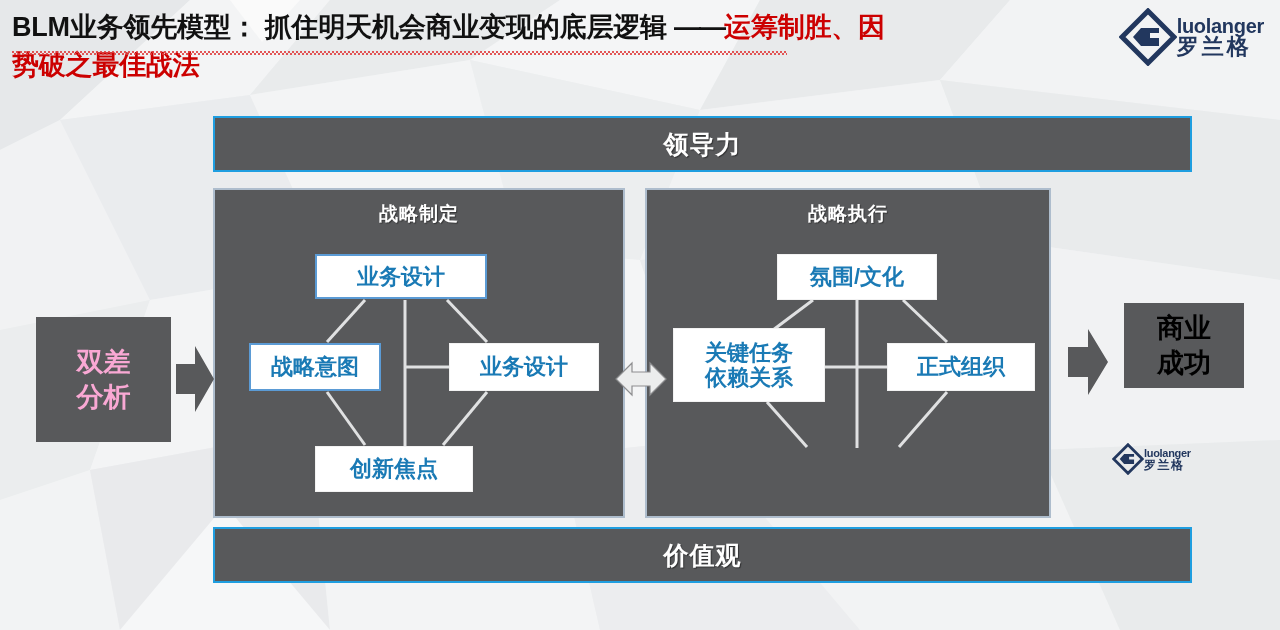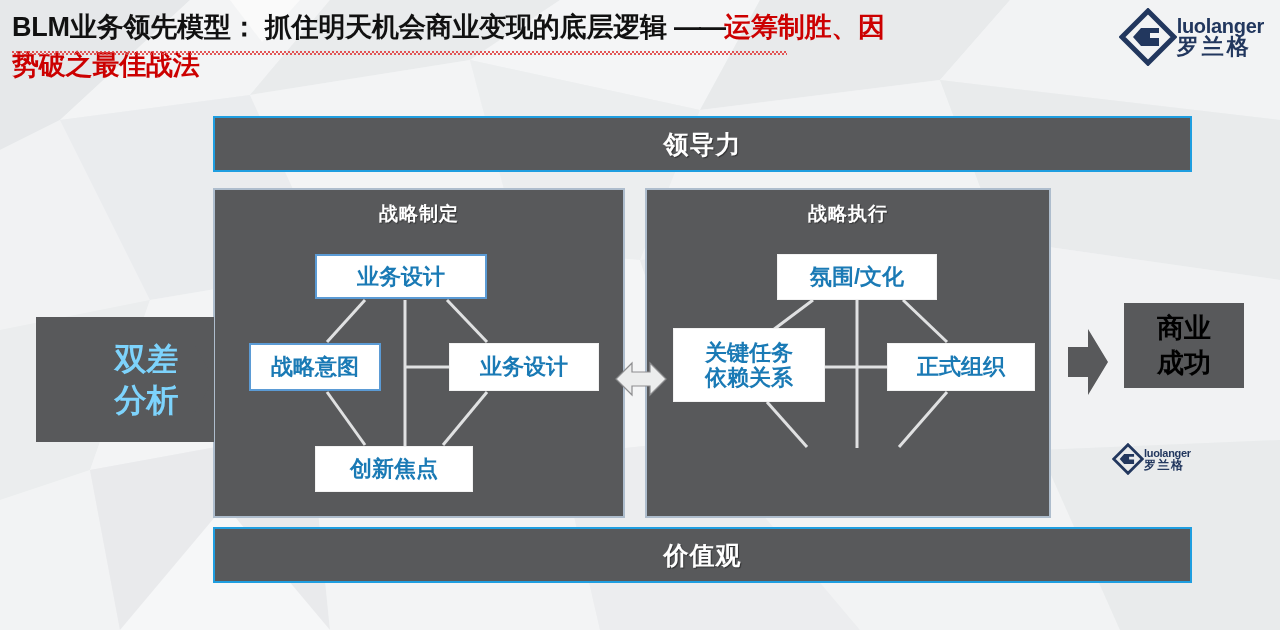--- a/index.html
+++ b/index.html
@@ -48,23 +48,23 @@
   #logo-top{position:absolute;right:16px;top:8px;z-index:6;}
   #logo-top .en{font-size:20px;}
   #logo-top .cn{font-size:22px;}
   #logo-bottom{position:absolute;left:1112px;top:443px;z-index:6;}
   #logo-bottom .en{font-size:11px;}
   #logo-bottom .cn{font-size:12px;letter-spacing:1.5px;}
 
   
   #left-input-box{
     position:absolute;left:36px;top:317px;width:135px;height:125px;
-    background:#58595b;color:#7dd3fc;z-index:4;
-    display:flex;align-items:center;justify-content:center;
-    font-size:32px;font-weight:bold;line-height:1.26;text-align:center;padding-left:43px;
+    background:#58595b;color:#f9a8d4;z-index:4;
+    display:flex;align-items:center;justify-content:center;
+    font-size:27px;font-weight:bold;line-height:1.26;text-align:center;
   }
   #right-output-box{
     position:absolute;left:1124px;top:303px;width:120px;height:85px;
     background:#58595b;color:#000;z-index:4;
     display:flex;align-items:center;justify-content:center;
     font-size:27px;font-weight:bold;line-height:1.26;text-align:center;
   }
   .fat-arrow{position:absolute;z-index:4;}
 
   

